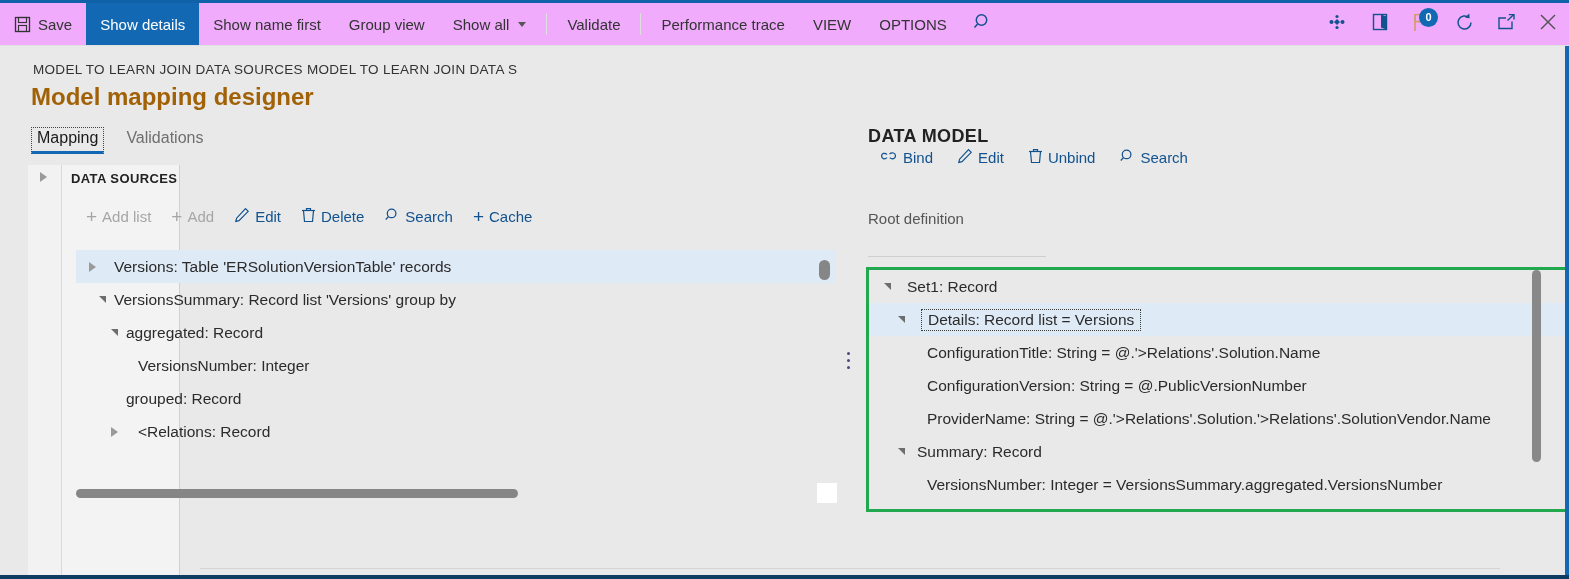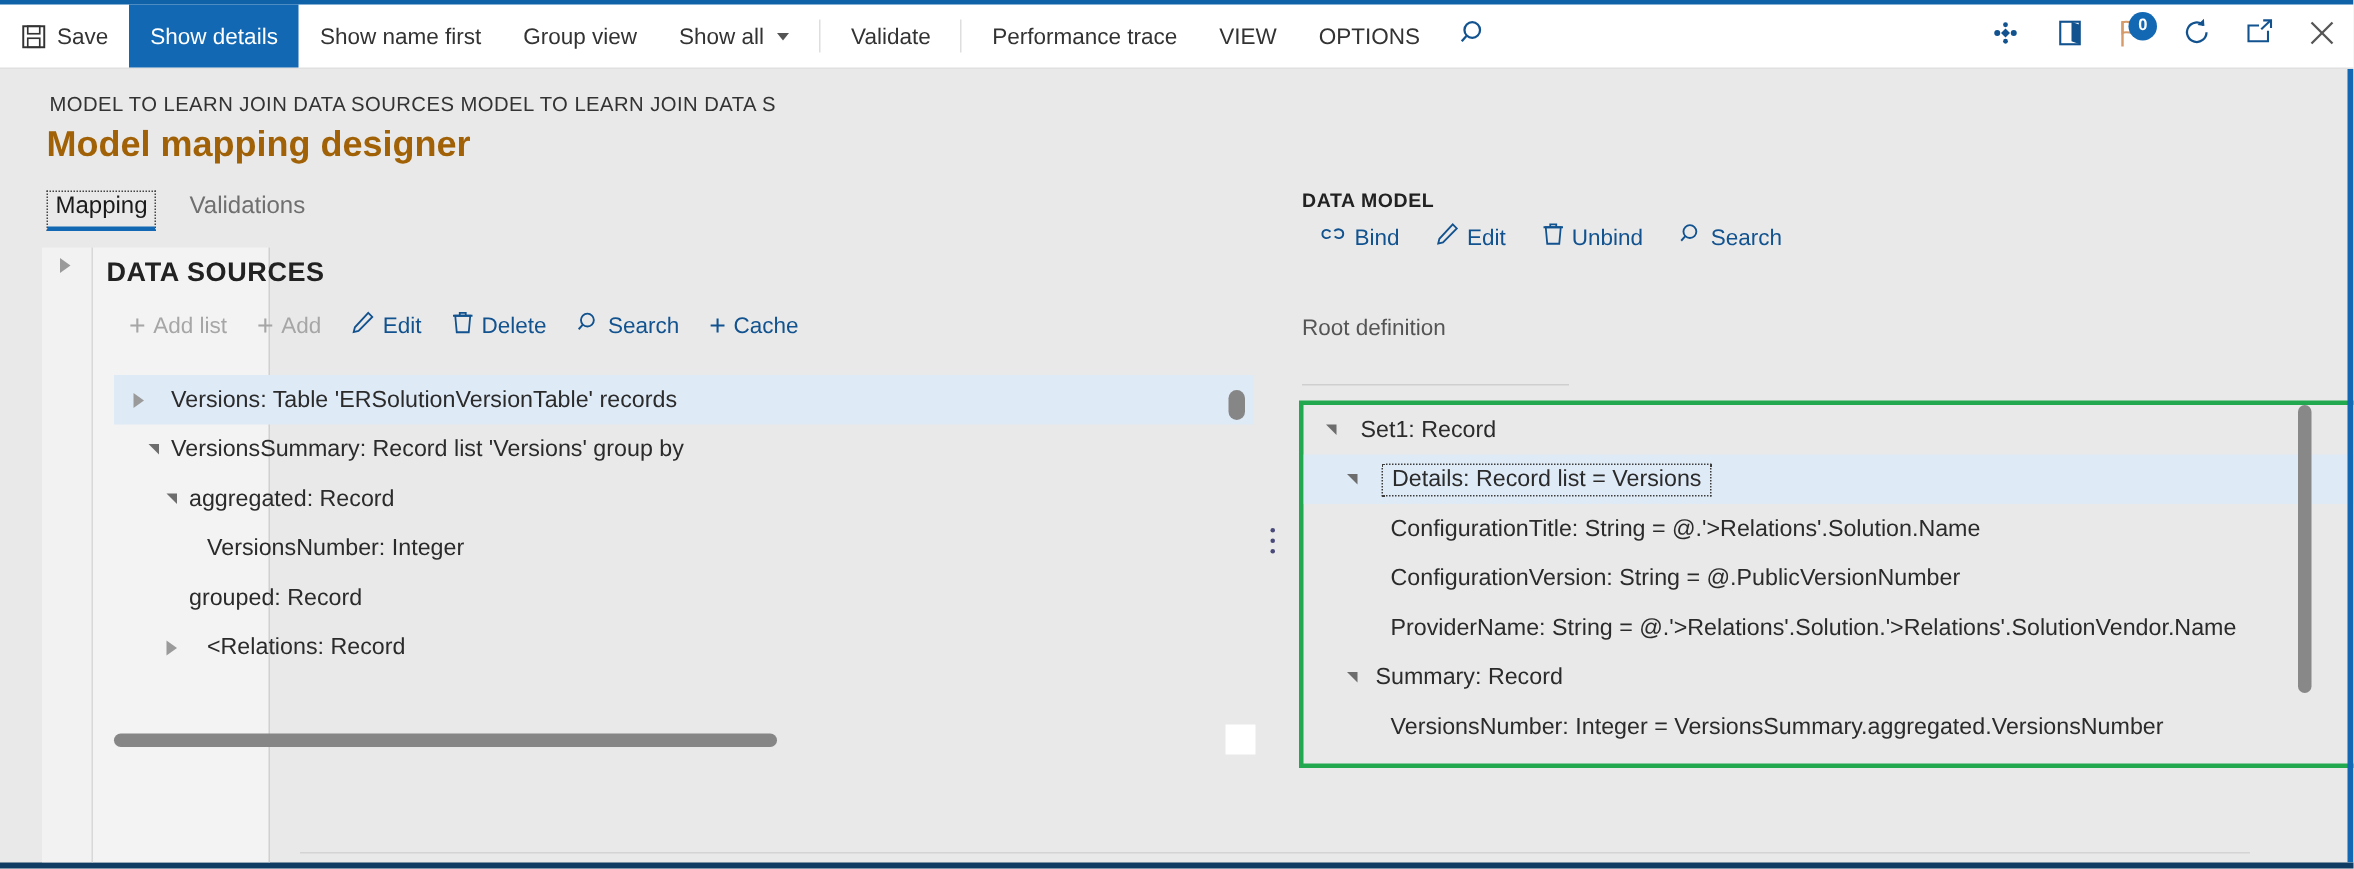--- a/index.html
+++ b/index.html
@@ -17,21 +17,21 @@
     position: absolute; inset: 0;
     background: #e9e9e9;
     border-bottom: 4px solid #0f3c63;
     box-sizing: border-box;
     overflow: hidden;
   }
 
   
   .topbar {
     position: absolute; top: 0; left: 0; right: 0; height: 46px;
-    background: #ffffff;
+    background: #f0abfc;
     border-top: 3px solid #0f62a8;
     border-bottom: 1px solid #e0e0e0;
     box-sizing: border-box;
     display: flex; align-items: stretch;
   }
   .tb-btn {
     display: flex; align-items: center; gap: 7px;
     padding: 0 14px;
     font-size: 15px; color: #333333;
     cursor: default; white-space: nowrap;
@@ -107,21 +107,21 @@
     position: absolute; left: 61px; top: 165px; width: 119px; bottom: 0;
     background: #f3f3f3;
     border-left: 1px solid #d8d8d8;
     border-right: 1px solid #d0d0d0;
     box-sizing: border-box;
   }
 
   
   .ds-header {
     position: absolute; left: 71px; top: 171px;
-    font-size: 18px; font-weight: bold; letter-spacing: .4px; color: #222;
+    font-size: 13px; font-weight: bold; letter-spacing: .4px; color: #222;
   }
   .ds-expander {
     position: absolute; left: 40px; top: 172px;
     width: 12px; height: 12px;
   }
   .tri-right {
     width: 0; height: 0;
     border-top: 5px solid transparent;
     border-bottom: 5px solid transparent;
     border-left: 7px solid #9a9a9a;
@@ -184,21 +184,21 @@
     display: flex; flex-direction: column; gap: 4px; align-items: center;
   }
   .splitter i {
     display: block; width: 3px; height: 3px; border-radius: 50%;
     background: #4a4a7a;
   }
 
   
   .dm-header {
     position: absolute; left: 868px; top: 126px;
-    font-size: 13px; font-weight: bold; letter-spacing: .4px; color: #222;
+    font-size: 18px; font-weight: bold; letter-spacing: .4px; color: #222;
   }
   .dm-toolbar {
     position: absolute; left: 872px; top: 146px;
     display: flex; align-items: center; gap: 8px;
   }
   .dm-root-def {
     position: absolute; left: 868px; top: 210px;
     font-size: 15px; color: #555;
   }
   .dm-rule {

